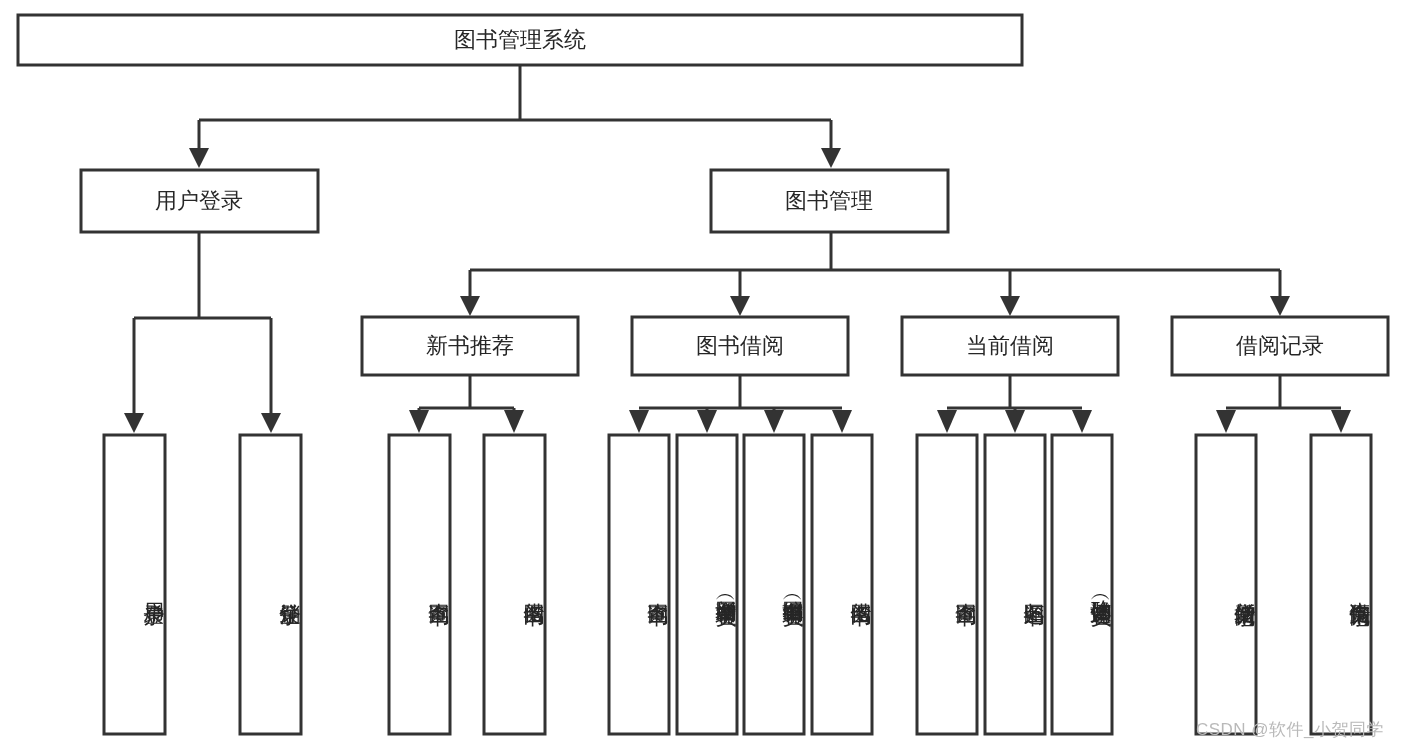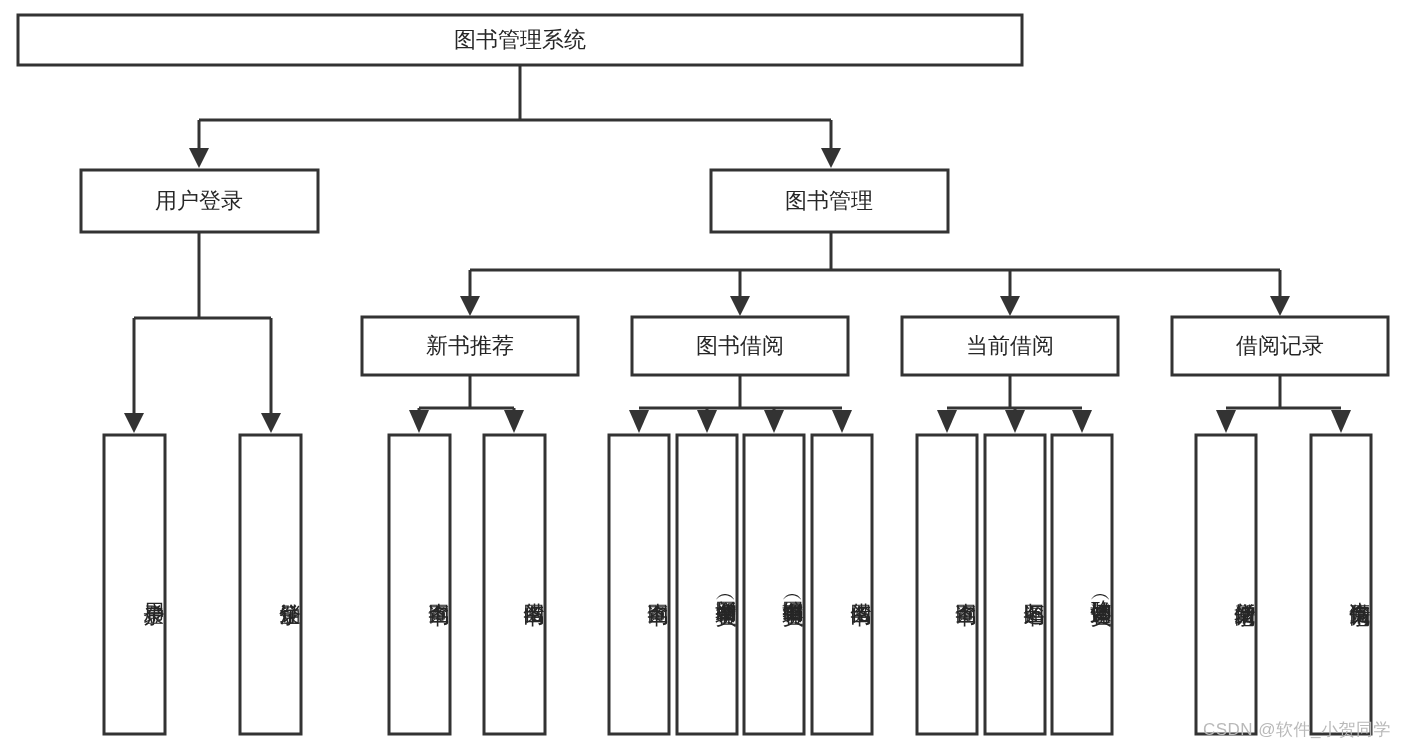--- a/index.html
+++ b/index.html
@@ -52,21 +52,21 @@
     stroke: #333333;
     stroke-width: 3;
     fill: none;
   }
   .arrowhead {
     fill: #333333;
     stroke: none;
   }
   .watermark {
     position: absolute;
-    right: 14px;
+    right: 21px;
     bottom: 6px;
     font-family: "Liberation Sans", "DejaVu Sans", sans-serif;
     font-size: 17px;
     color: #b9b9b9;
     letter-spacing: 0.5px;
     user-select: none;
     white-space: nowrap;
   }
 </style>
 </head>

